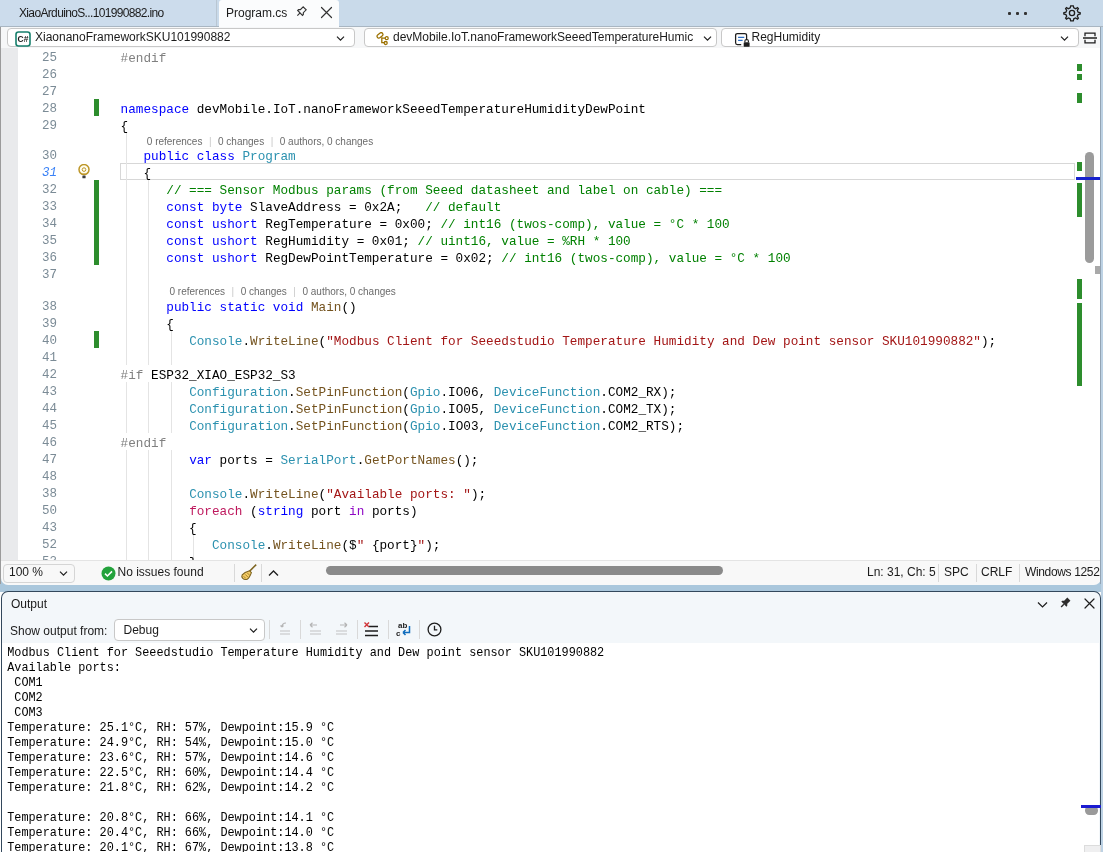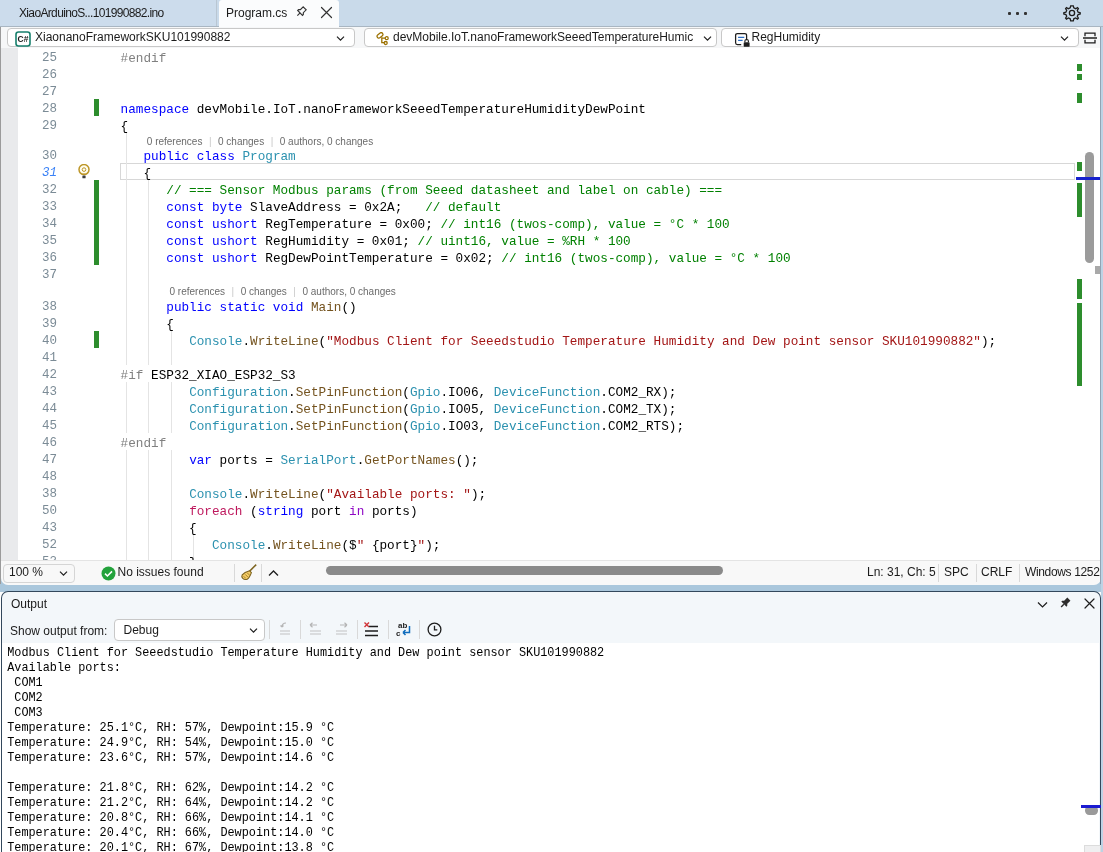--- a/index.html
+++ b/index.html
@@ -335,22 +335,22 @@
     </svg>
   </div>
   <div class="oline" style="top:53.5px">Modbus&nbsp;Client&nbsp;for&nbsp;Seeedstudio&nbsp;Temperature&nbsp;Humidity&nbsp;and&nbsp;Dew&nbsp;point&nbsp;sensor&nbsp;SKU101990882</div>
     <div class="oline" style="top:68.5px">Available&nbsp;ports:</div>
     <div class="oline" style="top:83.6px">&nbsp;COM1</div>
     <div class="oline" style="top:98.6px">&nbsp;COM2</div>
     <div class="oline" style="top:113.7px">&nbsp;COM3</div>
     <div class="oline" style="top:128.7px">Temperature:&nbsp;25.1°C,&nbsp;RH:&nbsp;57%,&nbsp;Dewpoint:15.9&nbsp;°C</div>
     <div class="oline" style="top:143.7px">Temperature:&nbsp;24.9°C,&nbsp;RH:&nbsp;54%,&nbsp;Dewpoint:15.0&nbsp;°C</div>
     <div class="oline" style="top:158.8px">Temperature:&nbsp;23.6°C,&nbsp;RH:&nbsp;57%,&nbsp;Dewpoint:14.6&nbsp;°C</div>
+    <div class="oline" style="top:173.8px">Temperature:&nbsp;22.5°C,&nbsp;RH:&nbsp;60%,&nbsp;Dewpoint:14.4&nbsp;°C</div>
     <div class="oline" style="top:188.9px">Temperature:&nbsp;21.8°C,&nbsp;RH:&nbsp;62%,&nbsp;Dewpoint:14.2&nbsp;°C</div>
-    <div class="oline" style="top:203.9px">Temperature:&nbsp;21.2°C,&nbsp;RH:&nbsp;64%,&nbsp;Dewpoint:14.2&nbsp;°C</div>
     <div class="oline" style="top:218.9px">Temperature:&nbsp;20.8°C,&nbsp;RH:&nbsp;66%,&nbsp;Dewpoint:14.1&nbsp;°C</div>
     <div class="oline" style="top:234.0px">Temperature:&nbsp;20.4°C,&nbsp;RH:&nbsp;66%,&nbsp;Dewpoint:14.0&nbsp;°C</div>
     <div class="oline" style="top:249.0px">Temperature:&nbsp;20.1°C,&nbsp;RH:&nbsp;67%,&nbsp;Dewpoint:13.8&nbsp;°C</div>
   <div class="abs" style="left:1083px;top:214px;width:13px;height:8.5px;border-radius:4.2px;background:#9a9a9a"></div>
   <div class="abs" style="left:1079px;top:213px;width:20px;height:3px;background:#1b1bd1"></div>
   <div class="abs" style="left:1082px;top:253px;width:17px;height:8px;background:#efeff0;border:1px solid #dcdcdc"></div>
 </div>
 <div id="lborder"></div>
 <div id="rborder1"></div>
 <div id="rborder2"></div>

